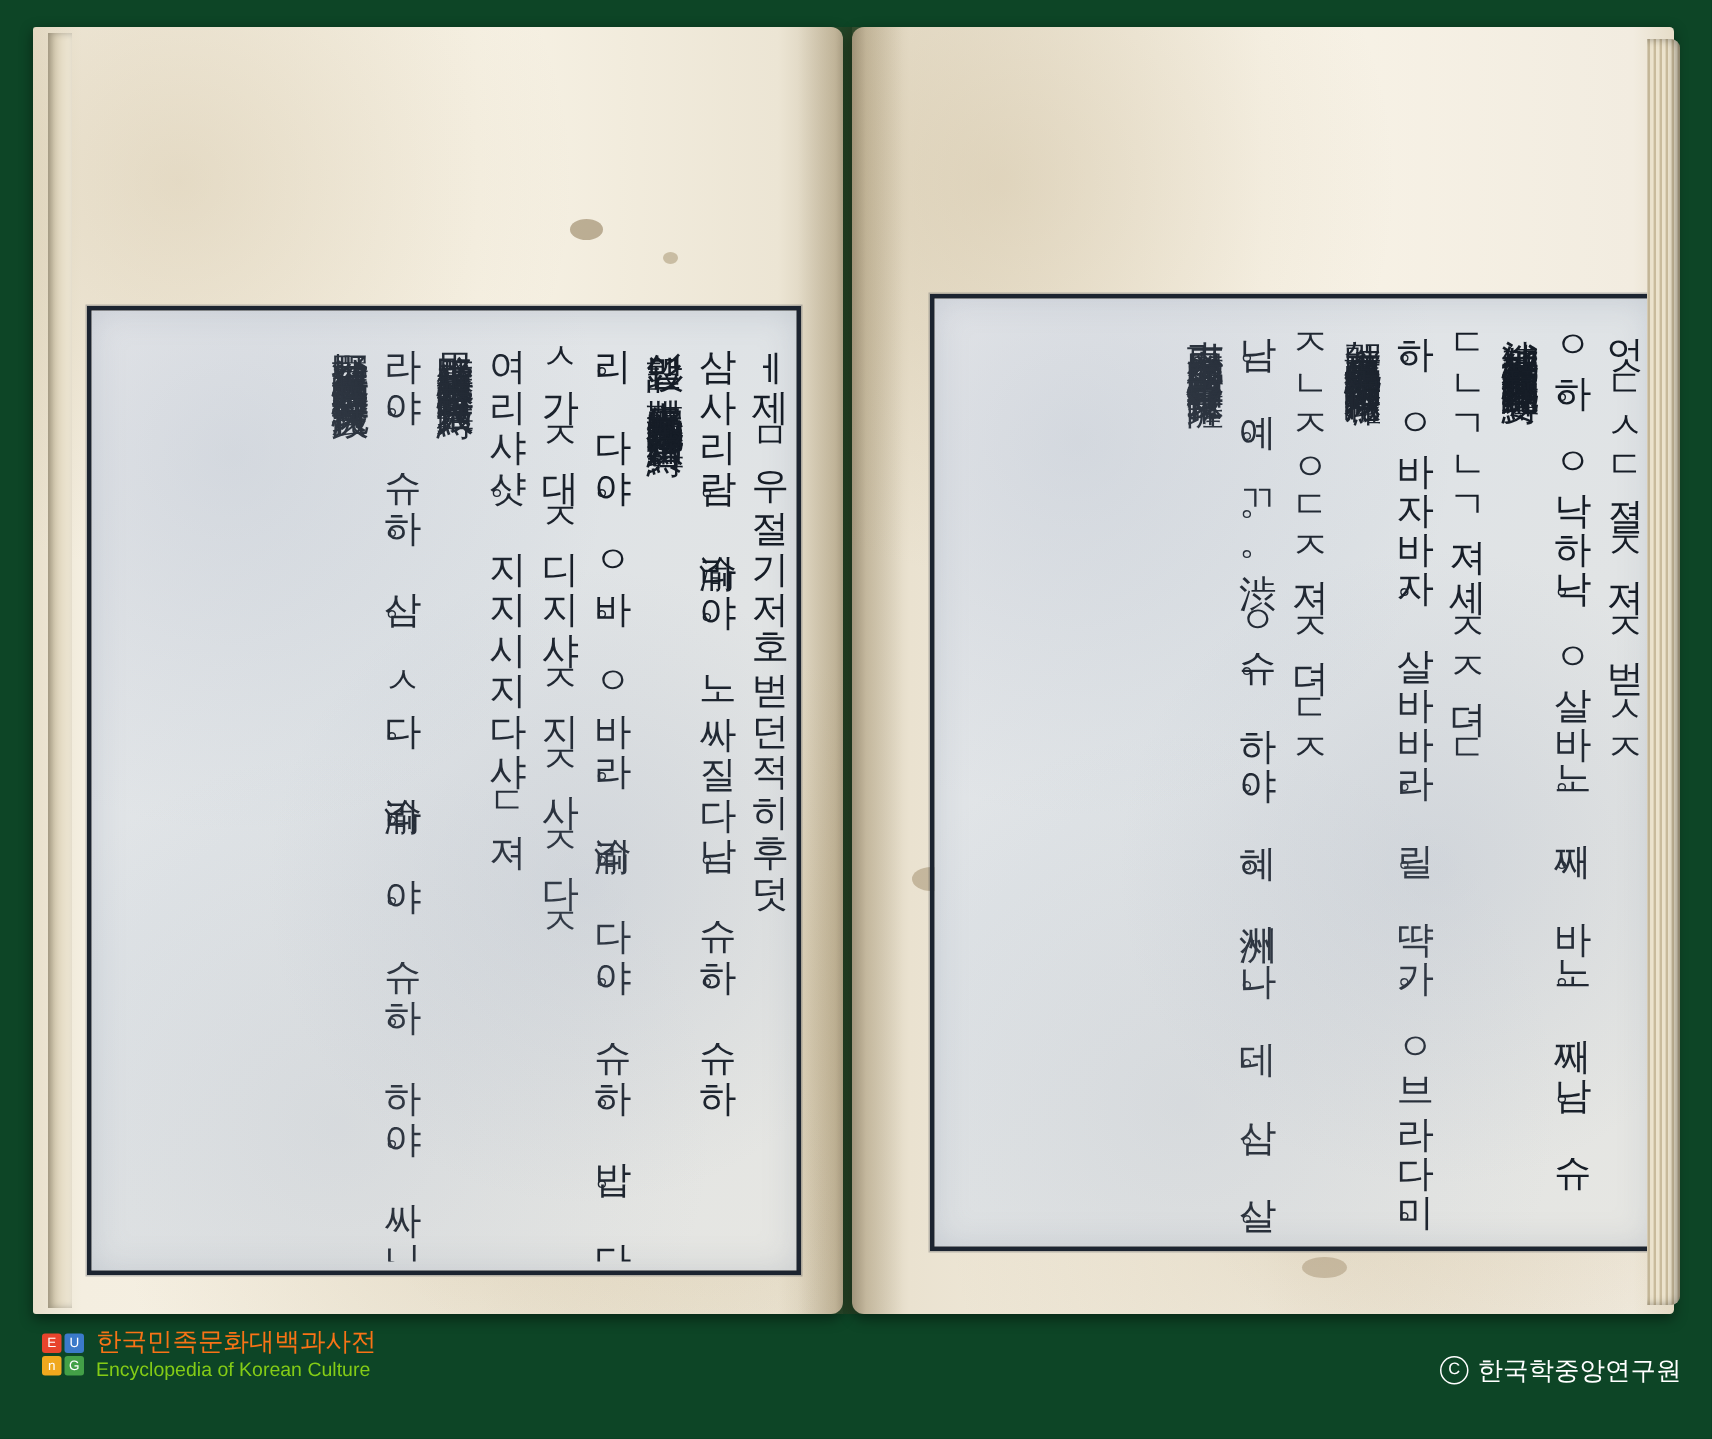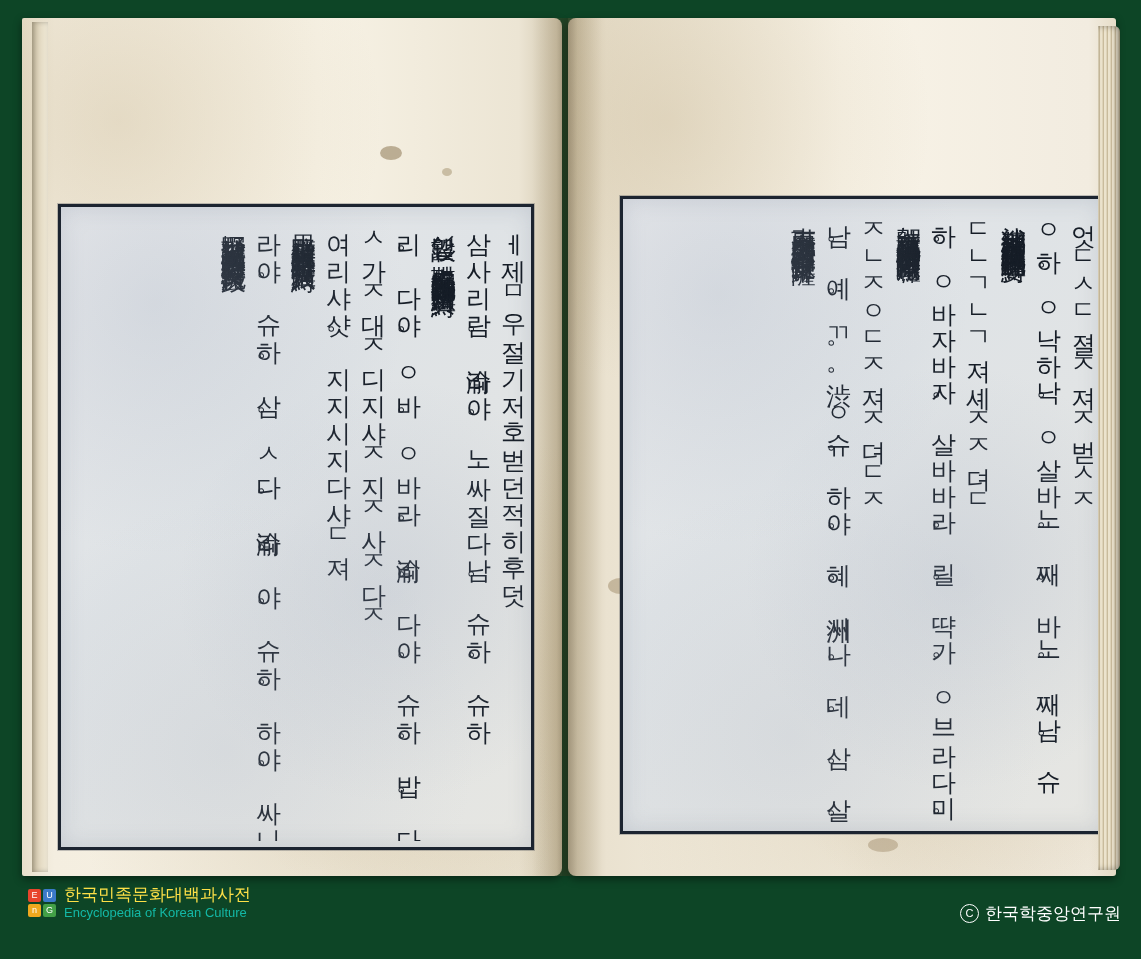--- a/index.html
+++ b/index.html
@@ -202,26 +202,26 @@
     text-align: center;
     font-family: "Liberation Sans", sans-serif;
   }
   .lb1 { background: #e8442c; }
   .lb2 { background: #3b7ac9; }
   .lb3 { background: #f0a81e; }
   .lb4 { background: #43a047; }
 
   #credit-text { line-height: 1.25; }
   #credit-ko {
-    color: #fde047;
+    color: #f97316;
     font-size: 17px;
     font-family: "Liberation Sans", sans-serif;
   }
   #credit-en {
-    color: #14b8a6;
+    color: #84cc16;
     font-size: 13px;
     font-family: "Liberation Sans", sans-serif;
   }
 
   #credit-right {
     position: absolute;
     right: 20px;
     top: 902px;
     color: #ffffff;
     font-size: 17px;

